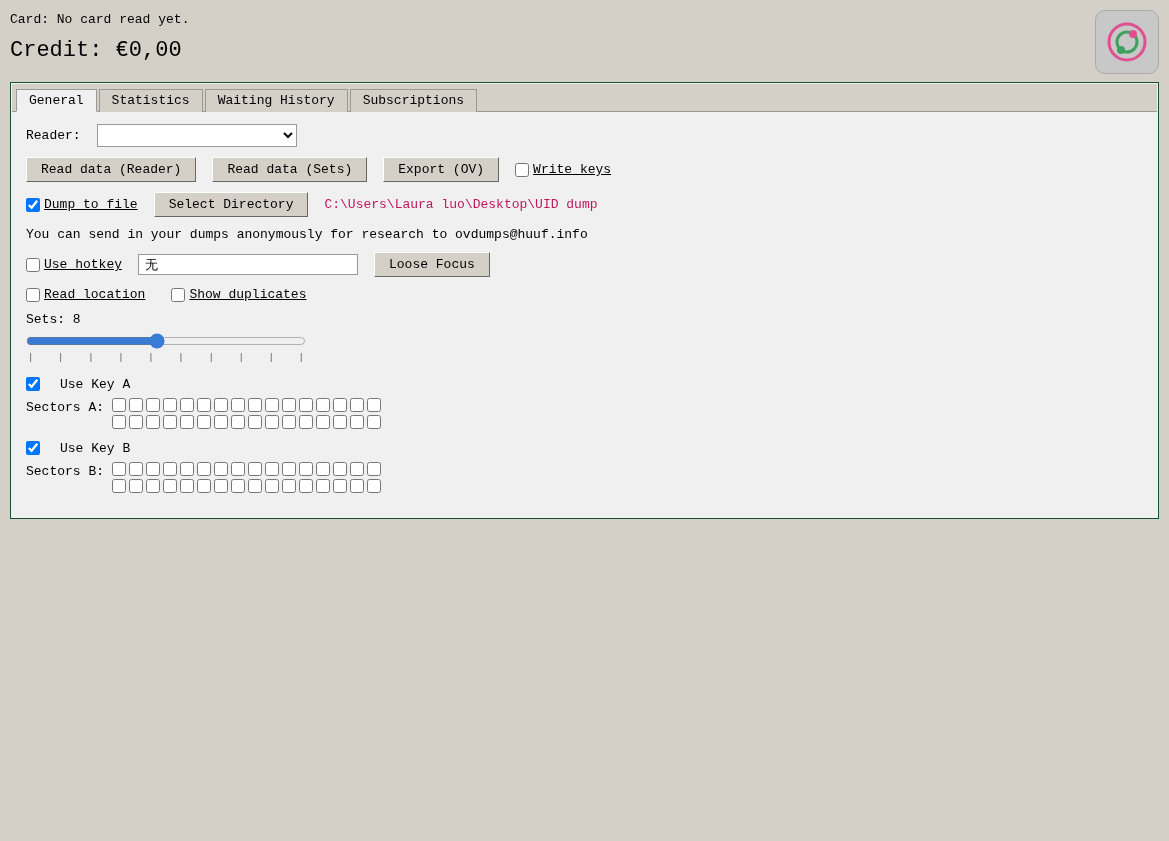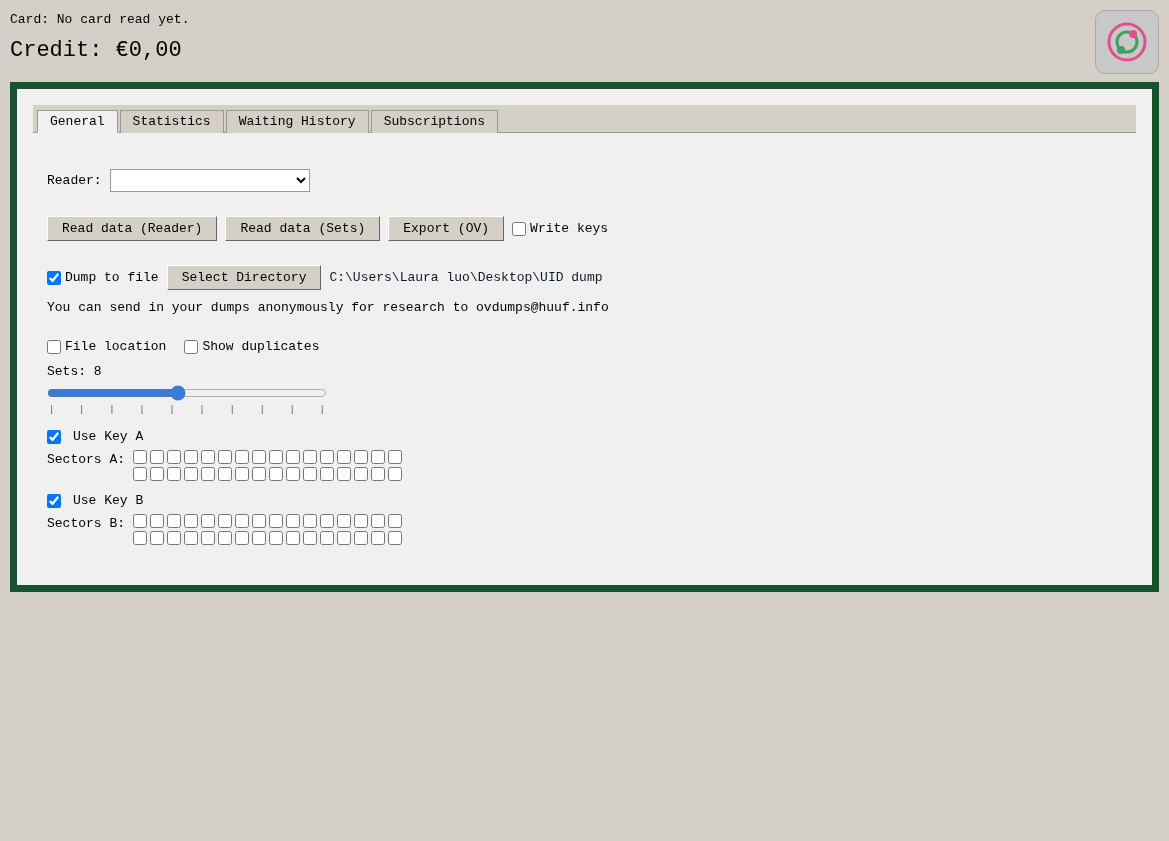--- a/index.html
+++ b/index.html
@@ -29,22 +29,22 @@
       height: 64px;
       background: #c8c8c8;
       border-radius: 10px;
       display: flex;
       align-items: center;
       justify-content: center;
       border: 1px solid #aaa;
     }
     .main-container {
       background: #f0f0f0;
-      border: 7px solid #14532d;
-      padding: 16px;
+      border: 1px solid #14532d;
+      padding: 1px;
     }
     .tabs {
       display: flex;
       border-bottom: 1px solid #999;
       background: #d4d0c8;
       padding-top: 4px;
       padding-left: 4px;
       gap: 2px;
     }
     .tab {
@@ -63,22 +63,21 @@
       border-bottom: 1px solid #f0f0f0;
       z-index: 1;
     }
     .tab-content {
       padding: 12px 14px;
     }
     .row {
       display: flex;
       align-items: center;
       margin-bottom: 10px;
-      gap: 8px;
-      margin-top: 24px;
+      gap: 16px;
     }
     .label { white-space: nowrap; }
     select {
       font-family: 'Courier New', Courier, monospace;
       font-size: 13px;
       width: 200px;
       border: 1px solid #999;
       background: #fff;
       padding: 2px 4px;
     }
@@ -95,33 +94,34 @@
       border-right-color: #666;
     }
     button:disabled {
       color: #999;
       border-top-color: #ddd;
       border-left-color: #ddd;
     }
     .path-text {
       font-family: 'Courier New', Courier, monospace;
       font-size: 13px;
-      color: #0f172a;
+      color: #be185d;
     }
     .info-text {
       font-family: 'Courier New', Courier, monospace;
       font-size: 13px;
       margin-bottom: 10px;
     }
     .checkbox-label {
       display: flex;
       align-items: center;
       gap: 4px;
       font-family: 'Courier New', Courier, monospace;
       font-size: 13px;
+      text-decoration: underline;
     }
     input[type="checkbox"] {
       width: 14px;
       height: 14px;
       cursor: pointer;
     }
     input[type="text"] {
       font-family: 'Courier New', Courier, monospace;
       font-size: 13px;
       border: 1px solid #999;
@@ -175,22 +175,21 @@
     }
     .sector-checkbox {
       width: 16px;
       height: 16px;
       border: 1px solid #888;
       background: #f0f0f0;
       cursor: pointer;
     }
     .use-key-row {
       display: flex;
-      align-items: center;
-      gap: 12px;
+      gap: 20px;
       margin-bottom: 6px;
     }
     .sectors-label-row {
       display: flex;
       align-items: flex-start;
       gap: 8px;
     }
     .sectors-label {
       white-space: nowrap;
       padding-top: 2px;
@@ -245,26 +244,34 @@
       <label class="checkbox-label">
         <input type="checkbox" checked="" style="">
         <span>Dump to file</span>
       </label>
       <button>Select Directory</button>
       <span class="path-text">C:\Users\Laura luo\Desktop\UID dump</span>
     </div>
 
     <div class="info-text">You can send in your dumps anonymously for research to ovdumps@huuf.info</div>
 
-
-
     <div class="row">
       <label class="checkbox-label">
         <input type="checkbox" style="">
-        <span>File location</span>
+        <span>Use hotkey</span>
+      </label>
+      <input type="text" value="无" style="">
+      <button>Loose Focus</button>
+    </div>
+
+
+    <div class="row">
+      <label class="checkbox-label">
+        <input type="checkbox" style="">
+        <span>Read location</span>
       </label>
       <label class="checkbox-label" style="margin-left:10px;">
         <input type="checkbox" style="">
         <span>Show duplicates</span>
       </label>
     </div>
 
     <div class="slider-container">
       <div class="sets-label">Sets: 8</div>
       <input type="range" min="1" max="16" value="8" style="width: 280px; accent-color: rgb(58, 123, 213);">

